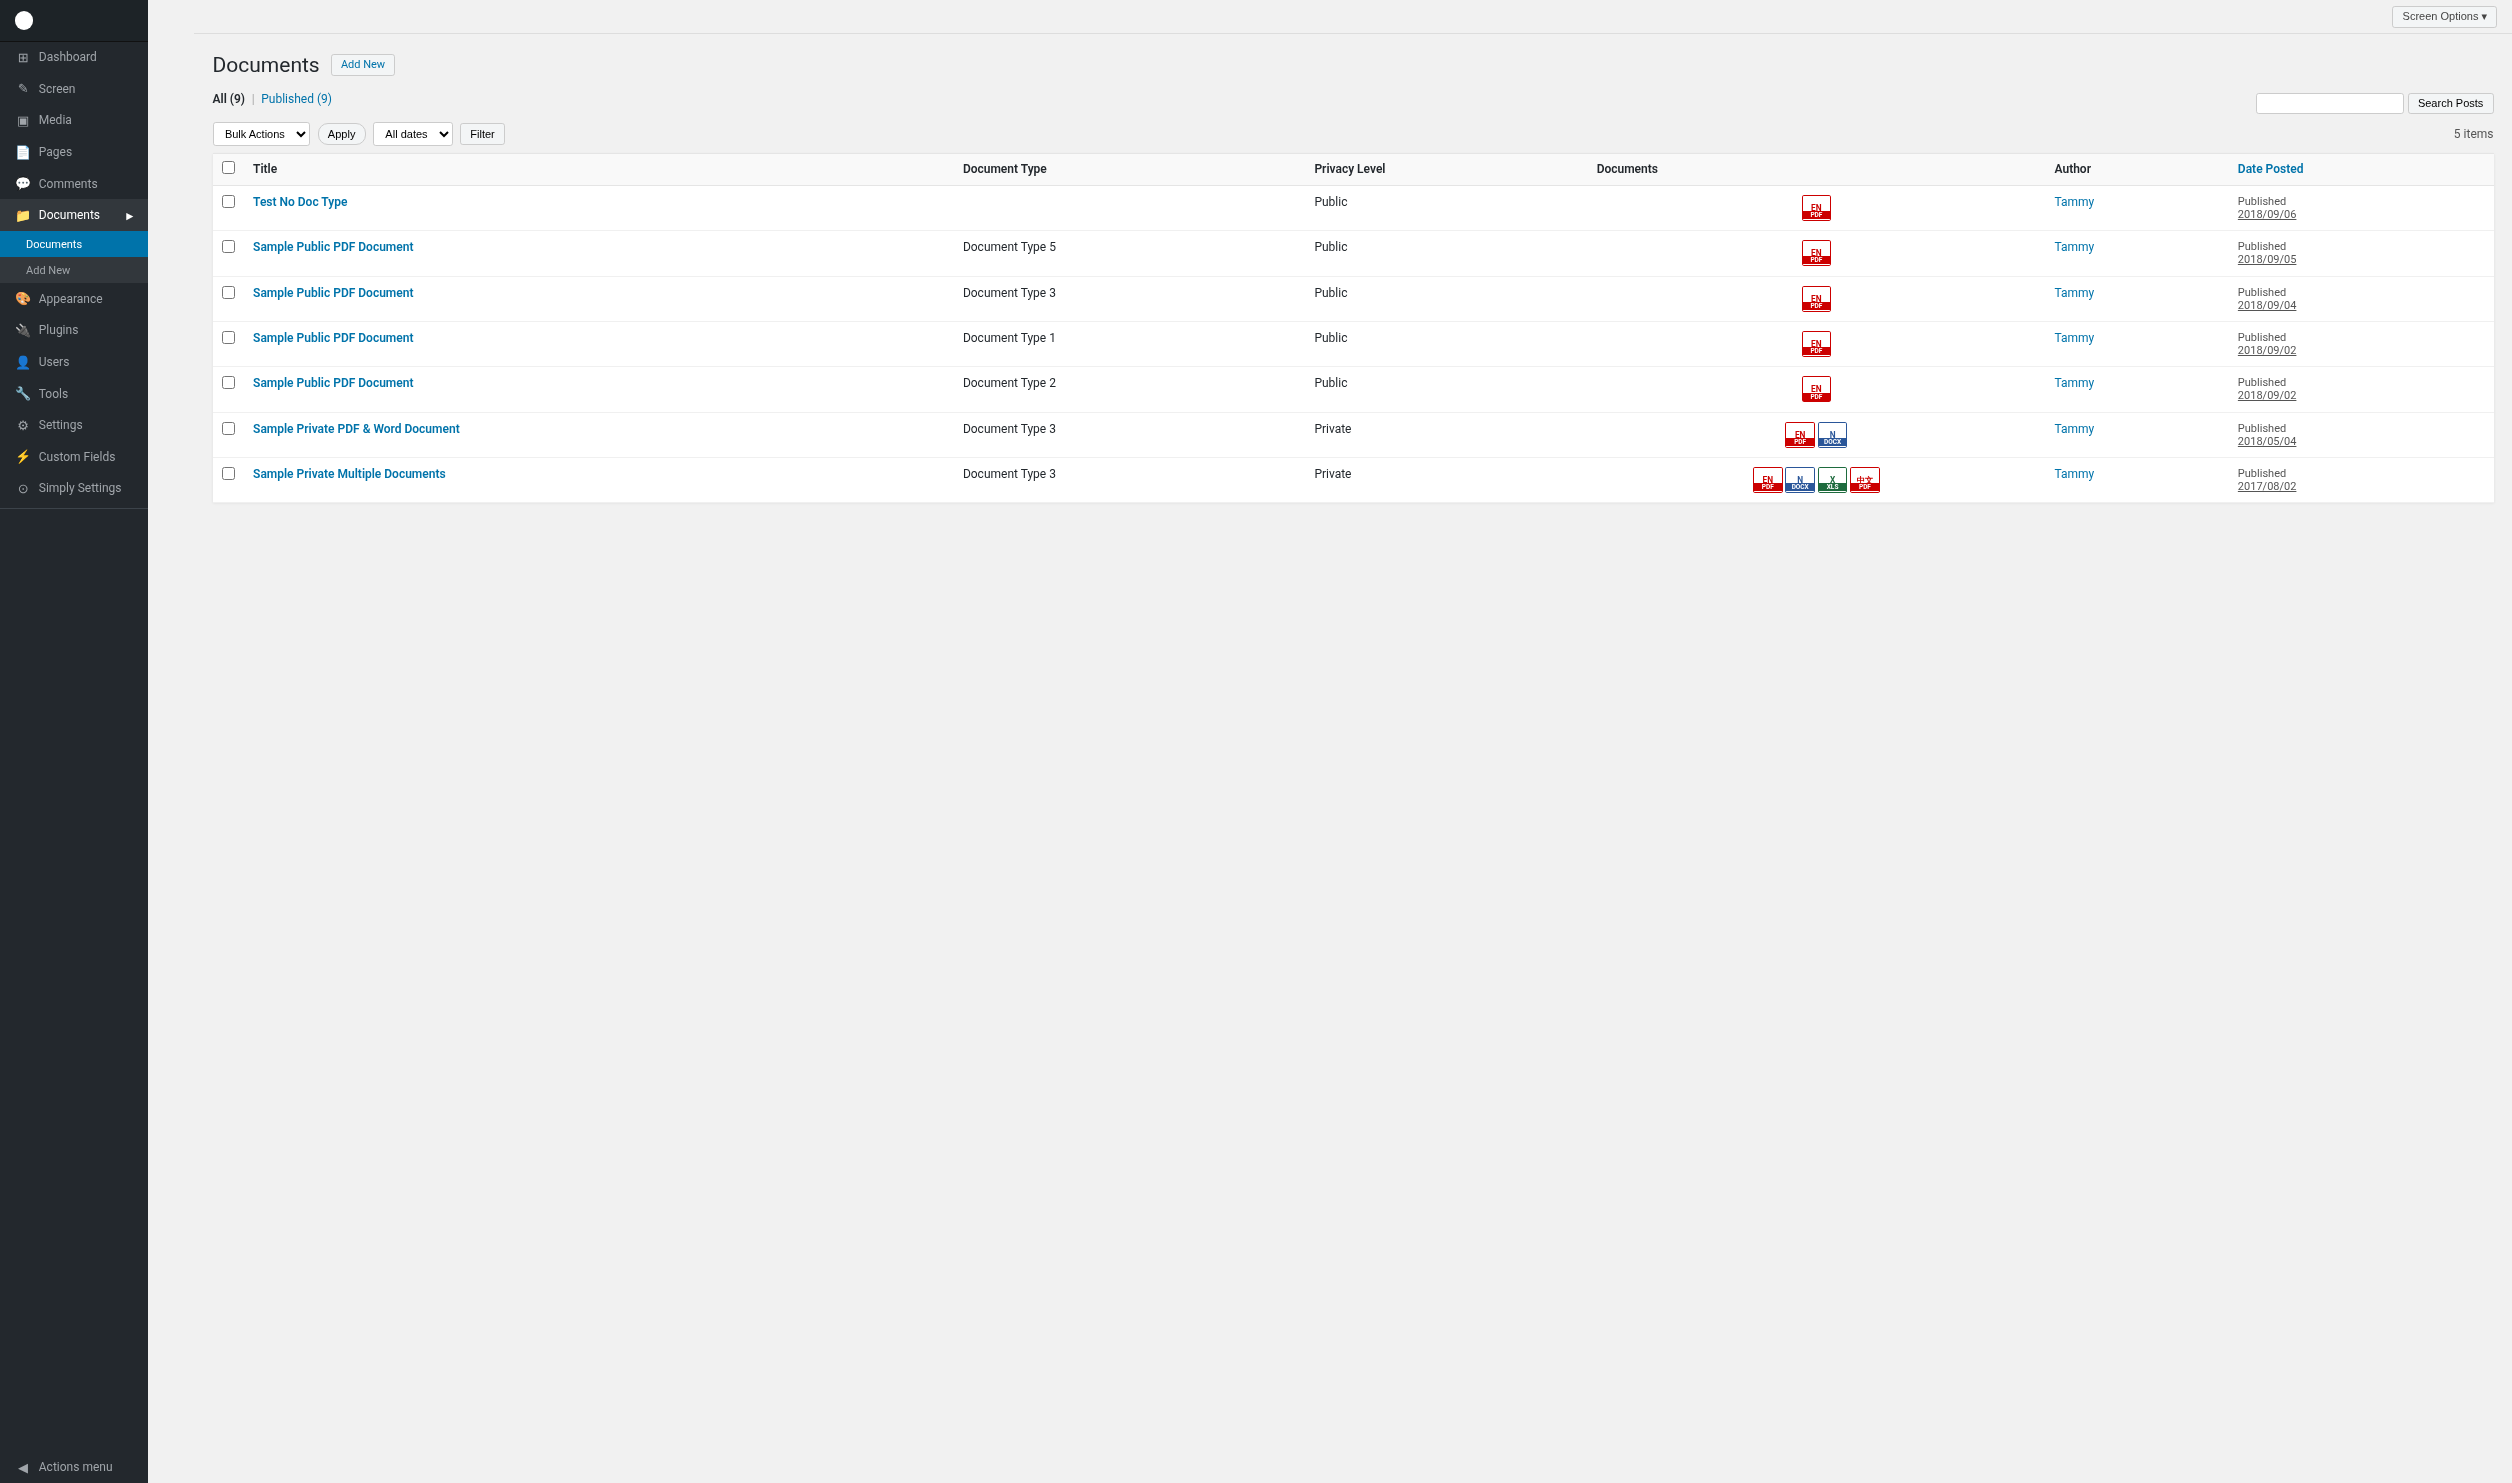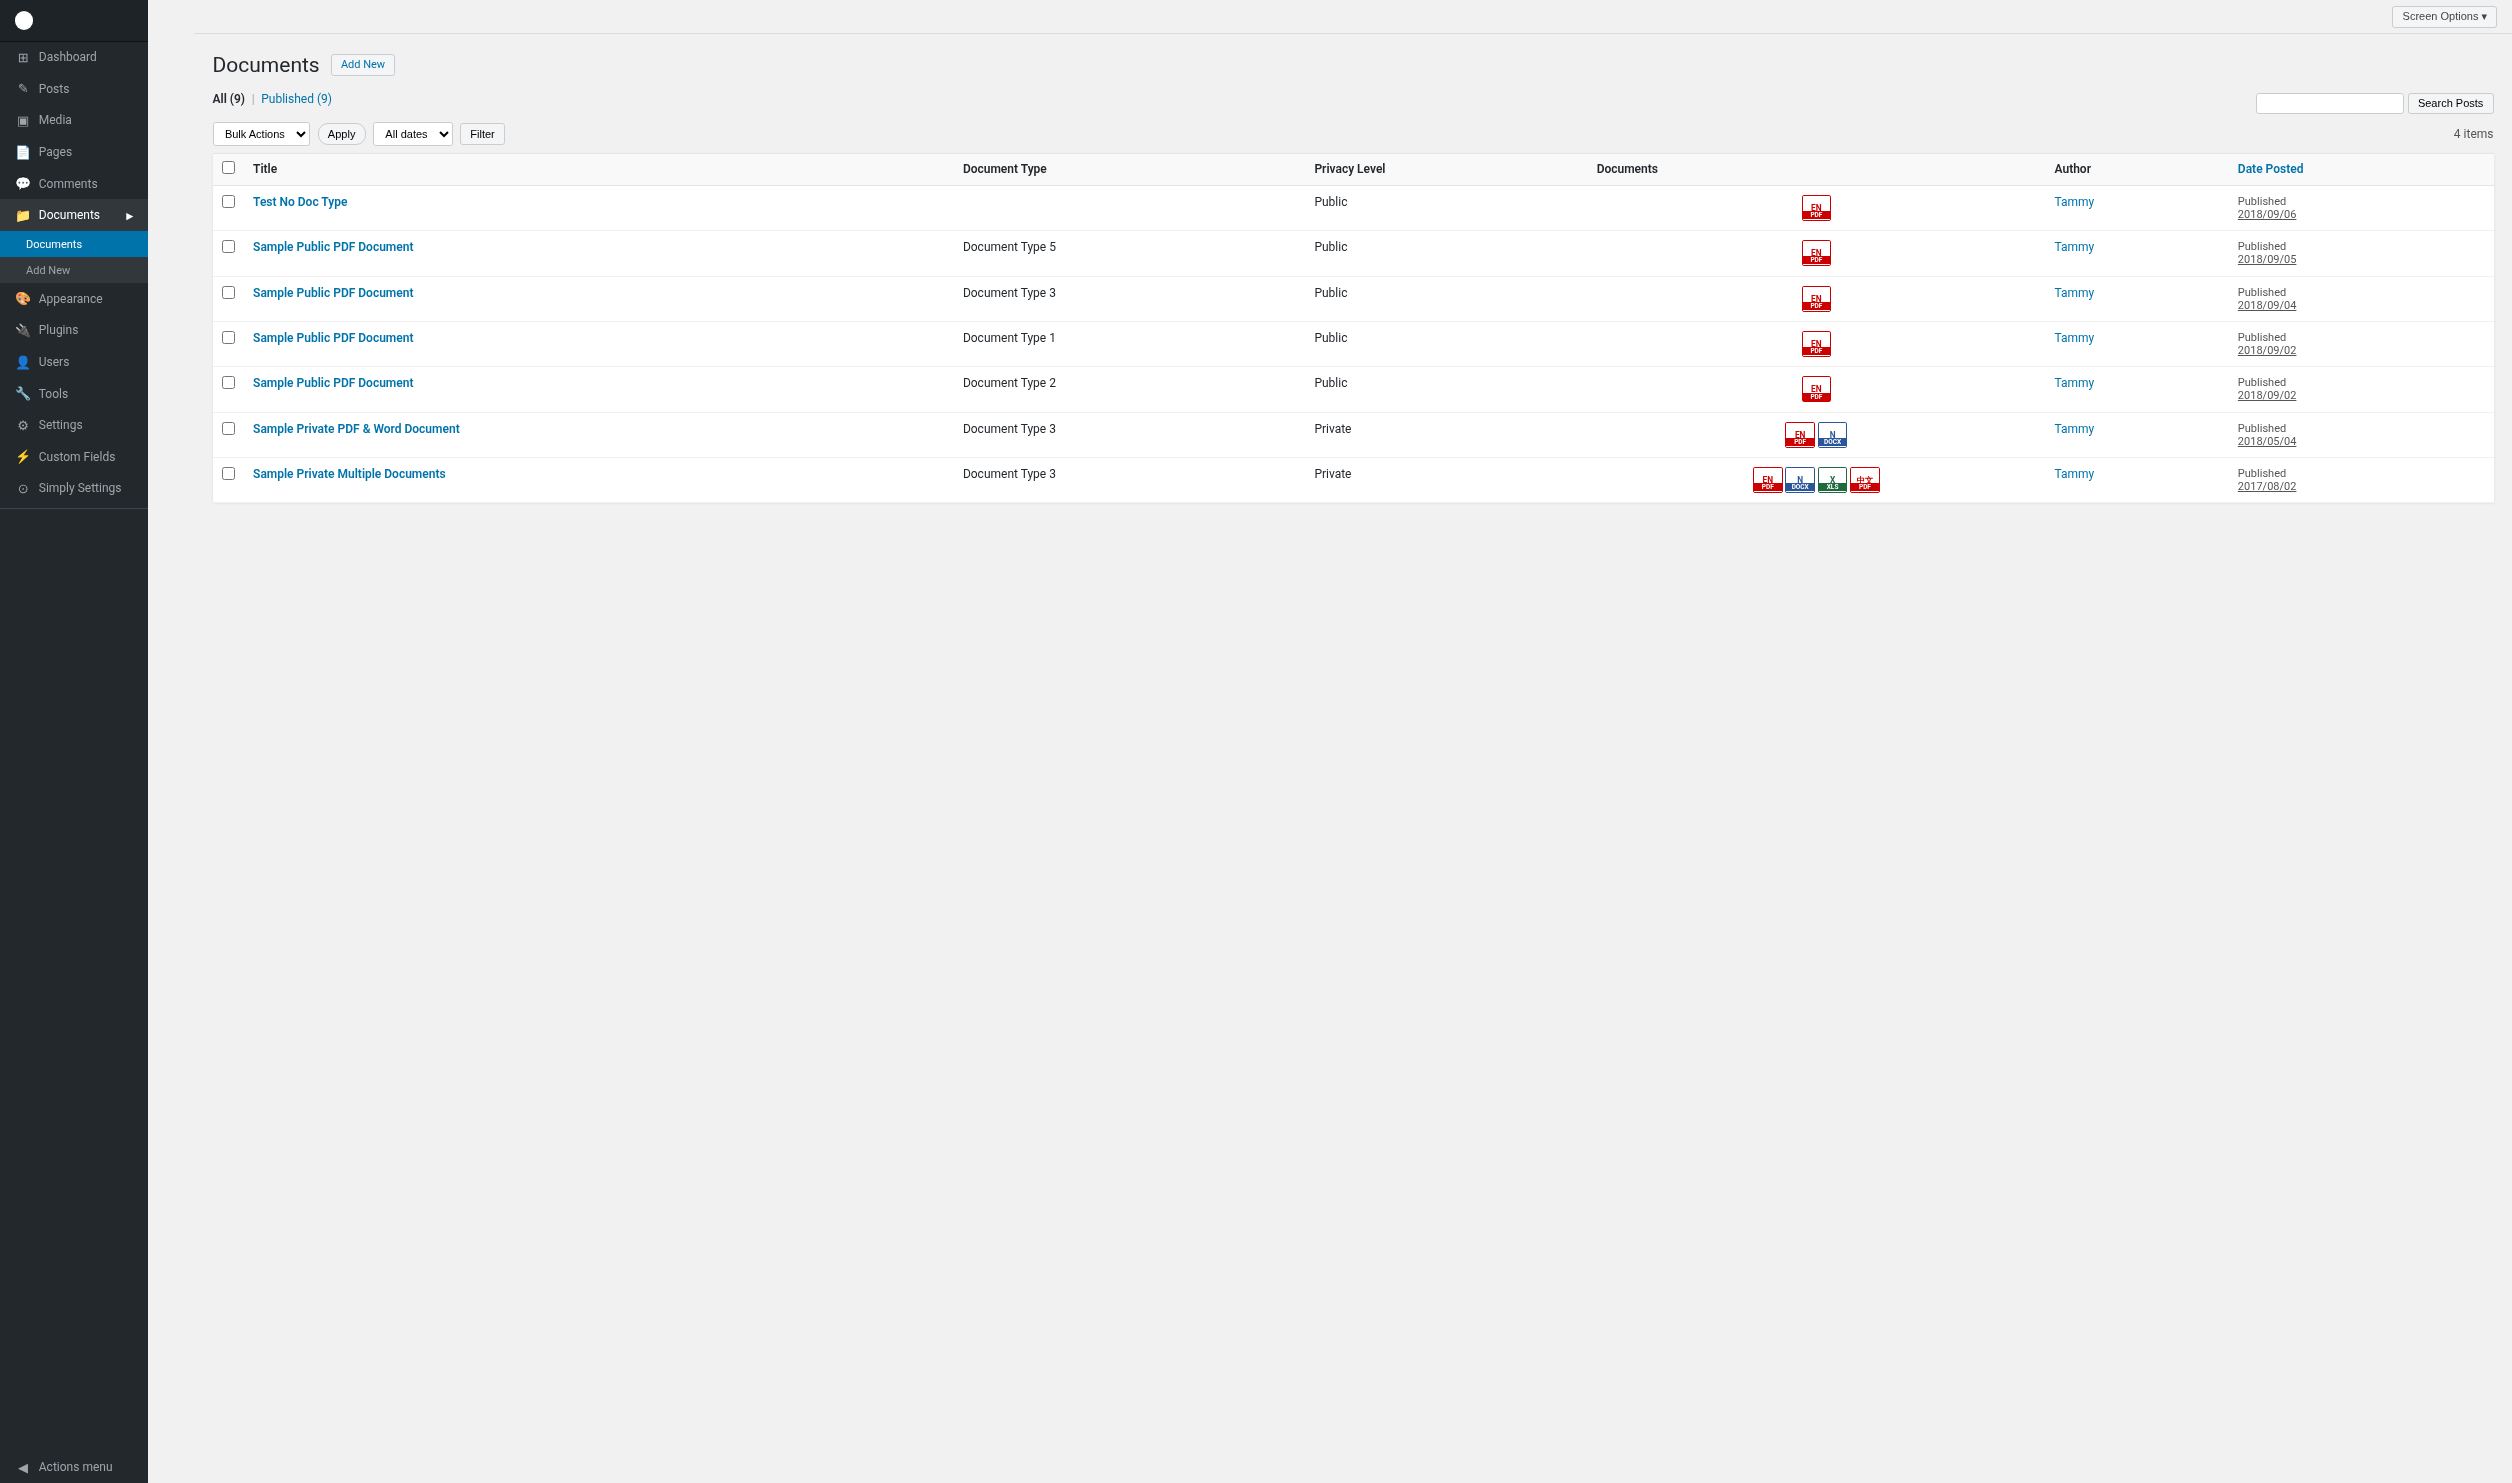--- a/index.html
+++ b/index.html
@@ -212,21 +212,21 @@
   <div class="sidebar-logo">
     <span class="sidebar-logo-icon"></span>
   </div>
 
   <a class="sidebar-item">
     <span class="sidebar-icon">⊞</span>
     <span>Dashboard</span>
   </a>
   <a class="sidebar-item">
     <span class="sidebar-icon">✎</span>
-    <span>Posts</span>
+    <span>Screen</span>
   </a>
   <a class="sidebar-item">
     <span class="sidebar-icon">▣</span>
     <span>Media</span>
   </a>
   <a class="sidebar-item">
     <span class="sidebar-icon">📄</span>
     <span>Pages</span>
   </a>
   <a class="sidebar-item">
@@ -314,21 +314,21 @@
         <select class="bulk-actions-select">
           <option>Bulk Actions</option>
         </select>
         <button class="apply-btn">Apply</button>
         <select class="dates-select">
           <option>All dates</option>
         </select>
         <button class="filter-btn">Filter</button>
       </div>
       <div class="filter-right">
-        <span class="items-count">4 items</span>
+        <span class="items-count">5 items</span>
       </div>
     </div>
 
     <table class="wp-table">
       <thead>
         <tr>
           <th>
             <input type="checkbox" style="">
           </th>
           <th>

